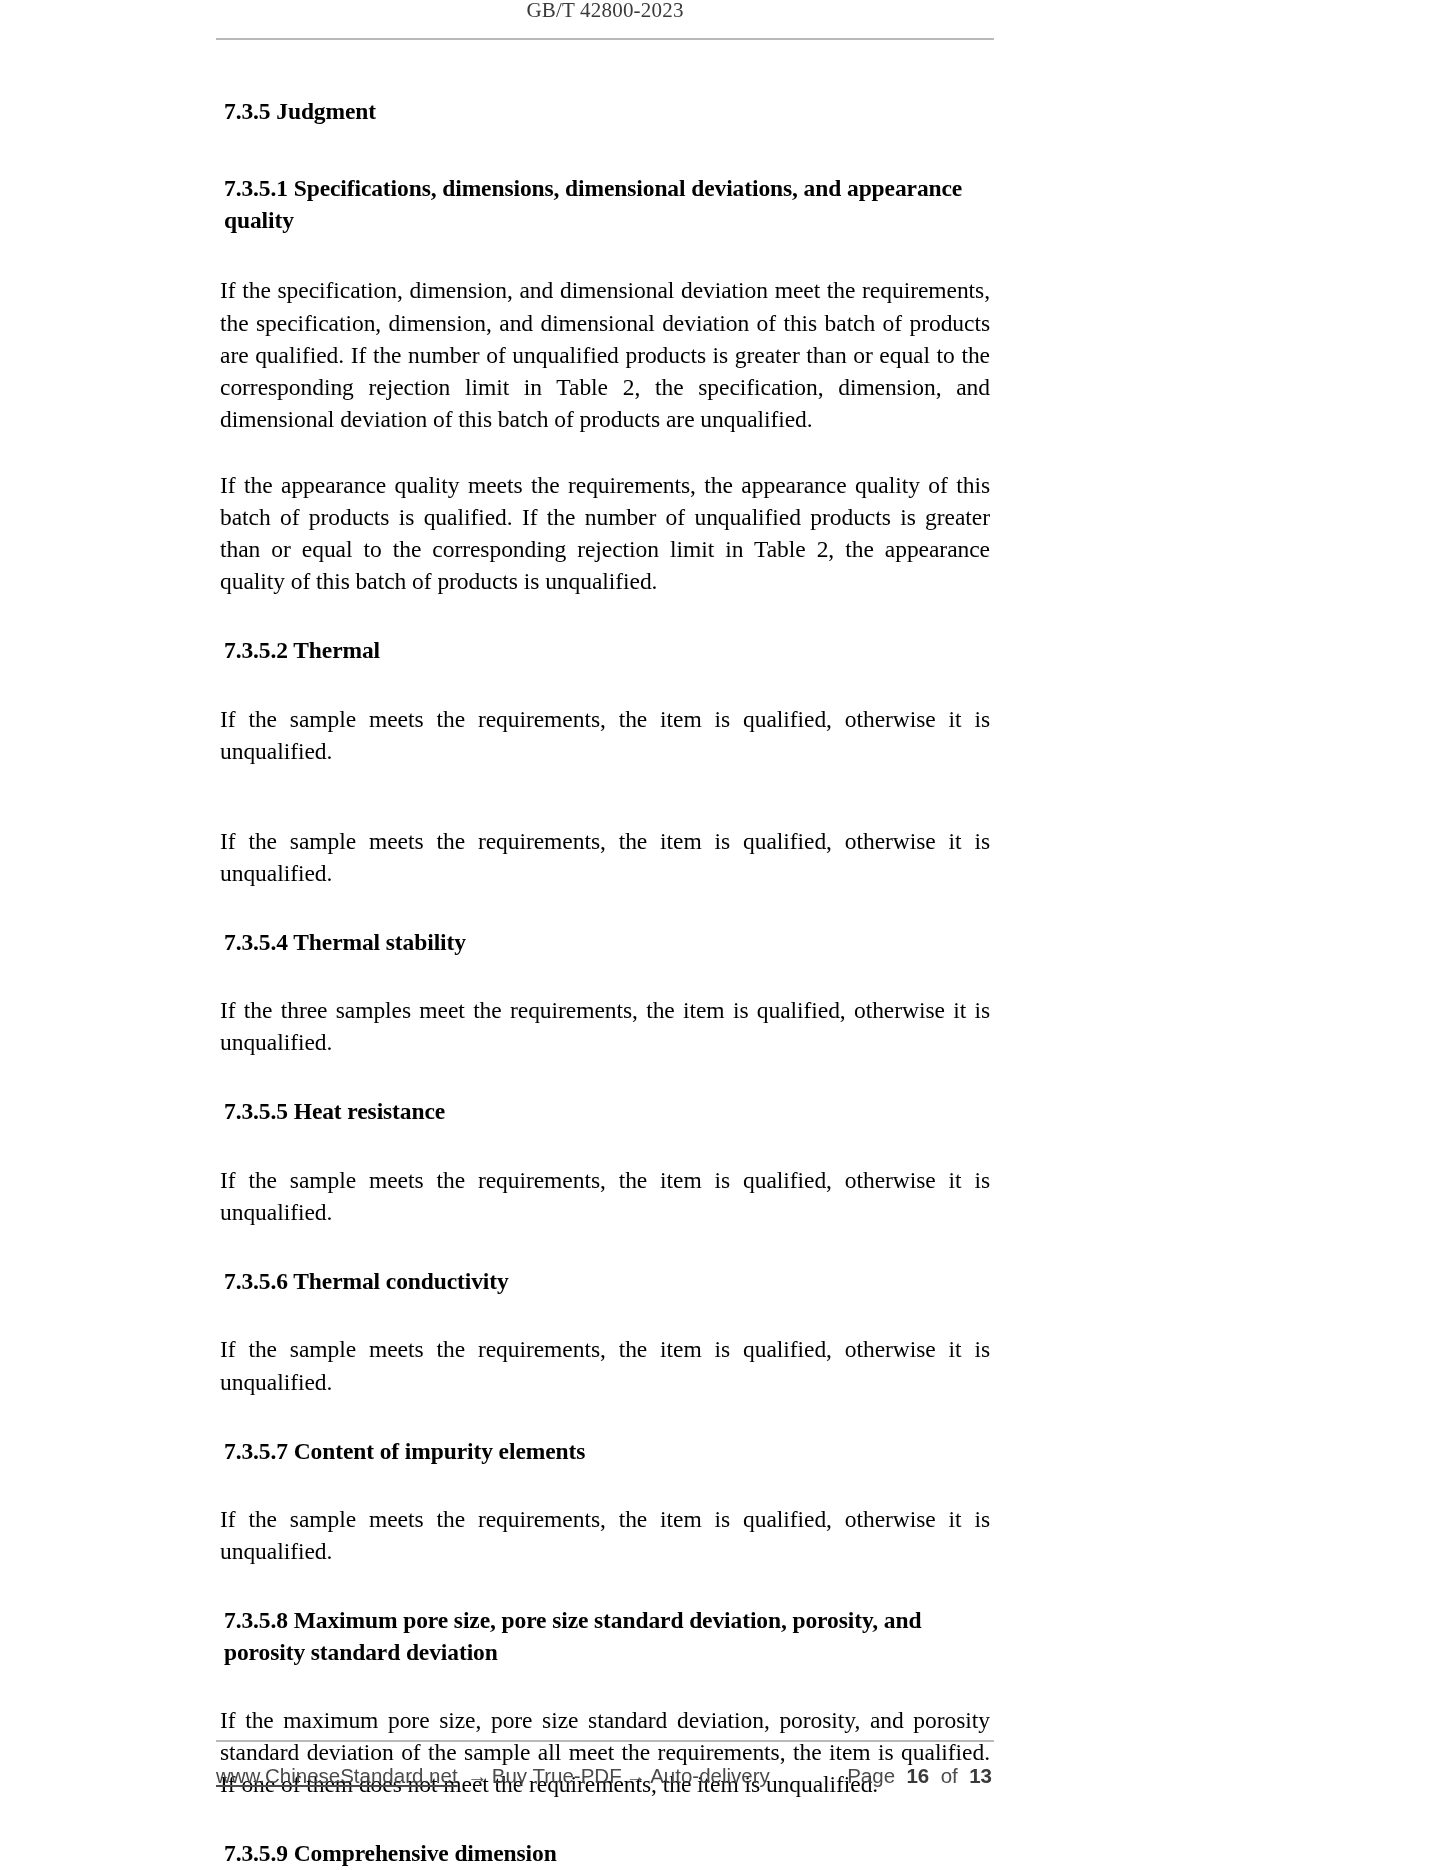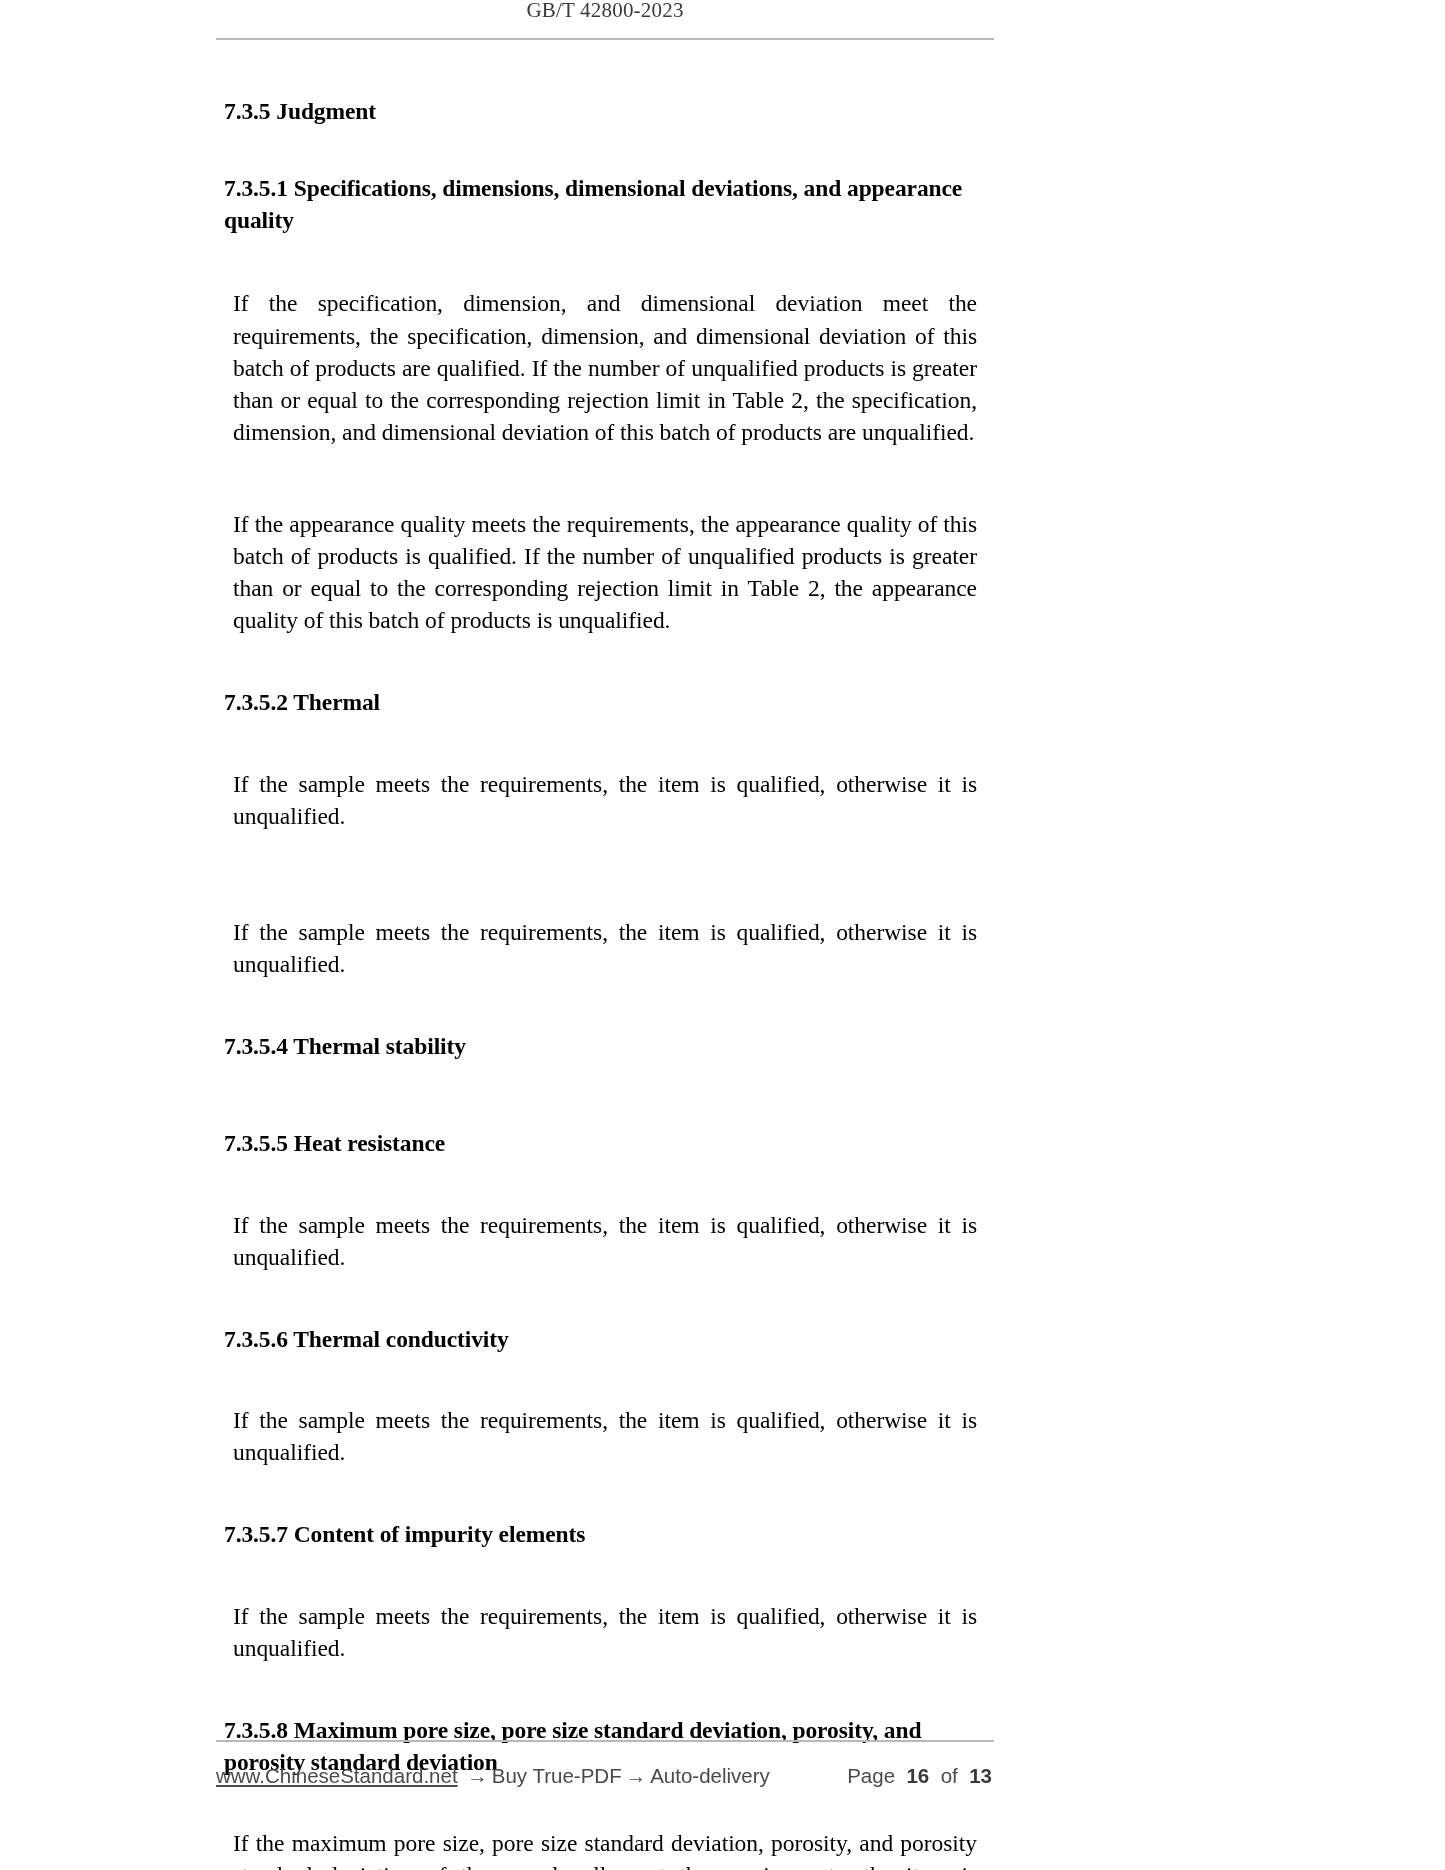--- a/index.html
+++ b/index.html
@@ -48,21 +48,21 @@
   h2.sec {
     font-size: 23.5px;
     font-weight: bold;
     line-height: 1.34;
     margin: 8px;
     letter-spacing: -0.1px;
   }
   p.para {
     font-size: 23.5px;
     line-height: 1.365;
-    margin: 17px;
+    margin: 4px;
     text-align: justify;
     text-justify: inter-word;
     letter-spacing: -0.05px;
   }
 
   
   .sp-48 { height: 48px; }
   .sp-30 { height: 30px; }
   .sp-26 { height: 26px; }
   .sp-24 { height: 24px; }
@@ -135,20 +135,21 @@
     <div class="sp-24"></div>
     <p class="para">If the sample meets the requirements, the item is qualified, otherwise it is unqualified.</p>
     <div class="sp-26"></div>
 
     <div class="sp-24"></div>
     <p class="para">If the sample meets the requirements, the item is qualified, otherwise it is unqualified.</p>
     <div class="sp-26"></div>
 
     <h2 class="sec">7.3.5.4 Thermal stability</h2>
     <div class="sp-24"></div>
+    <p class="para">If the three samples meet the requirements, the item is qualified, otherwise it is unqualified.</p>
     <div class="sp-26"></div>
 
     <h2 class="sec">7.3.5.5 Heat resistance</h2>
     <div class="sp-24"></div>
     <p class="para">If the sample meets the requirements, the item is qualified, otherwise it is unqualified.</p>
     <div class="sp-26"></div>
 
     <h2 class="sec">7.3.5.6 Thermal conductivity</h2>
     <div class="sp-24"></div>
     <p class="para">If the sample meets the requirements, the item is qualified, otherwise it is unqualified.</p>

